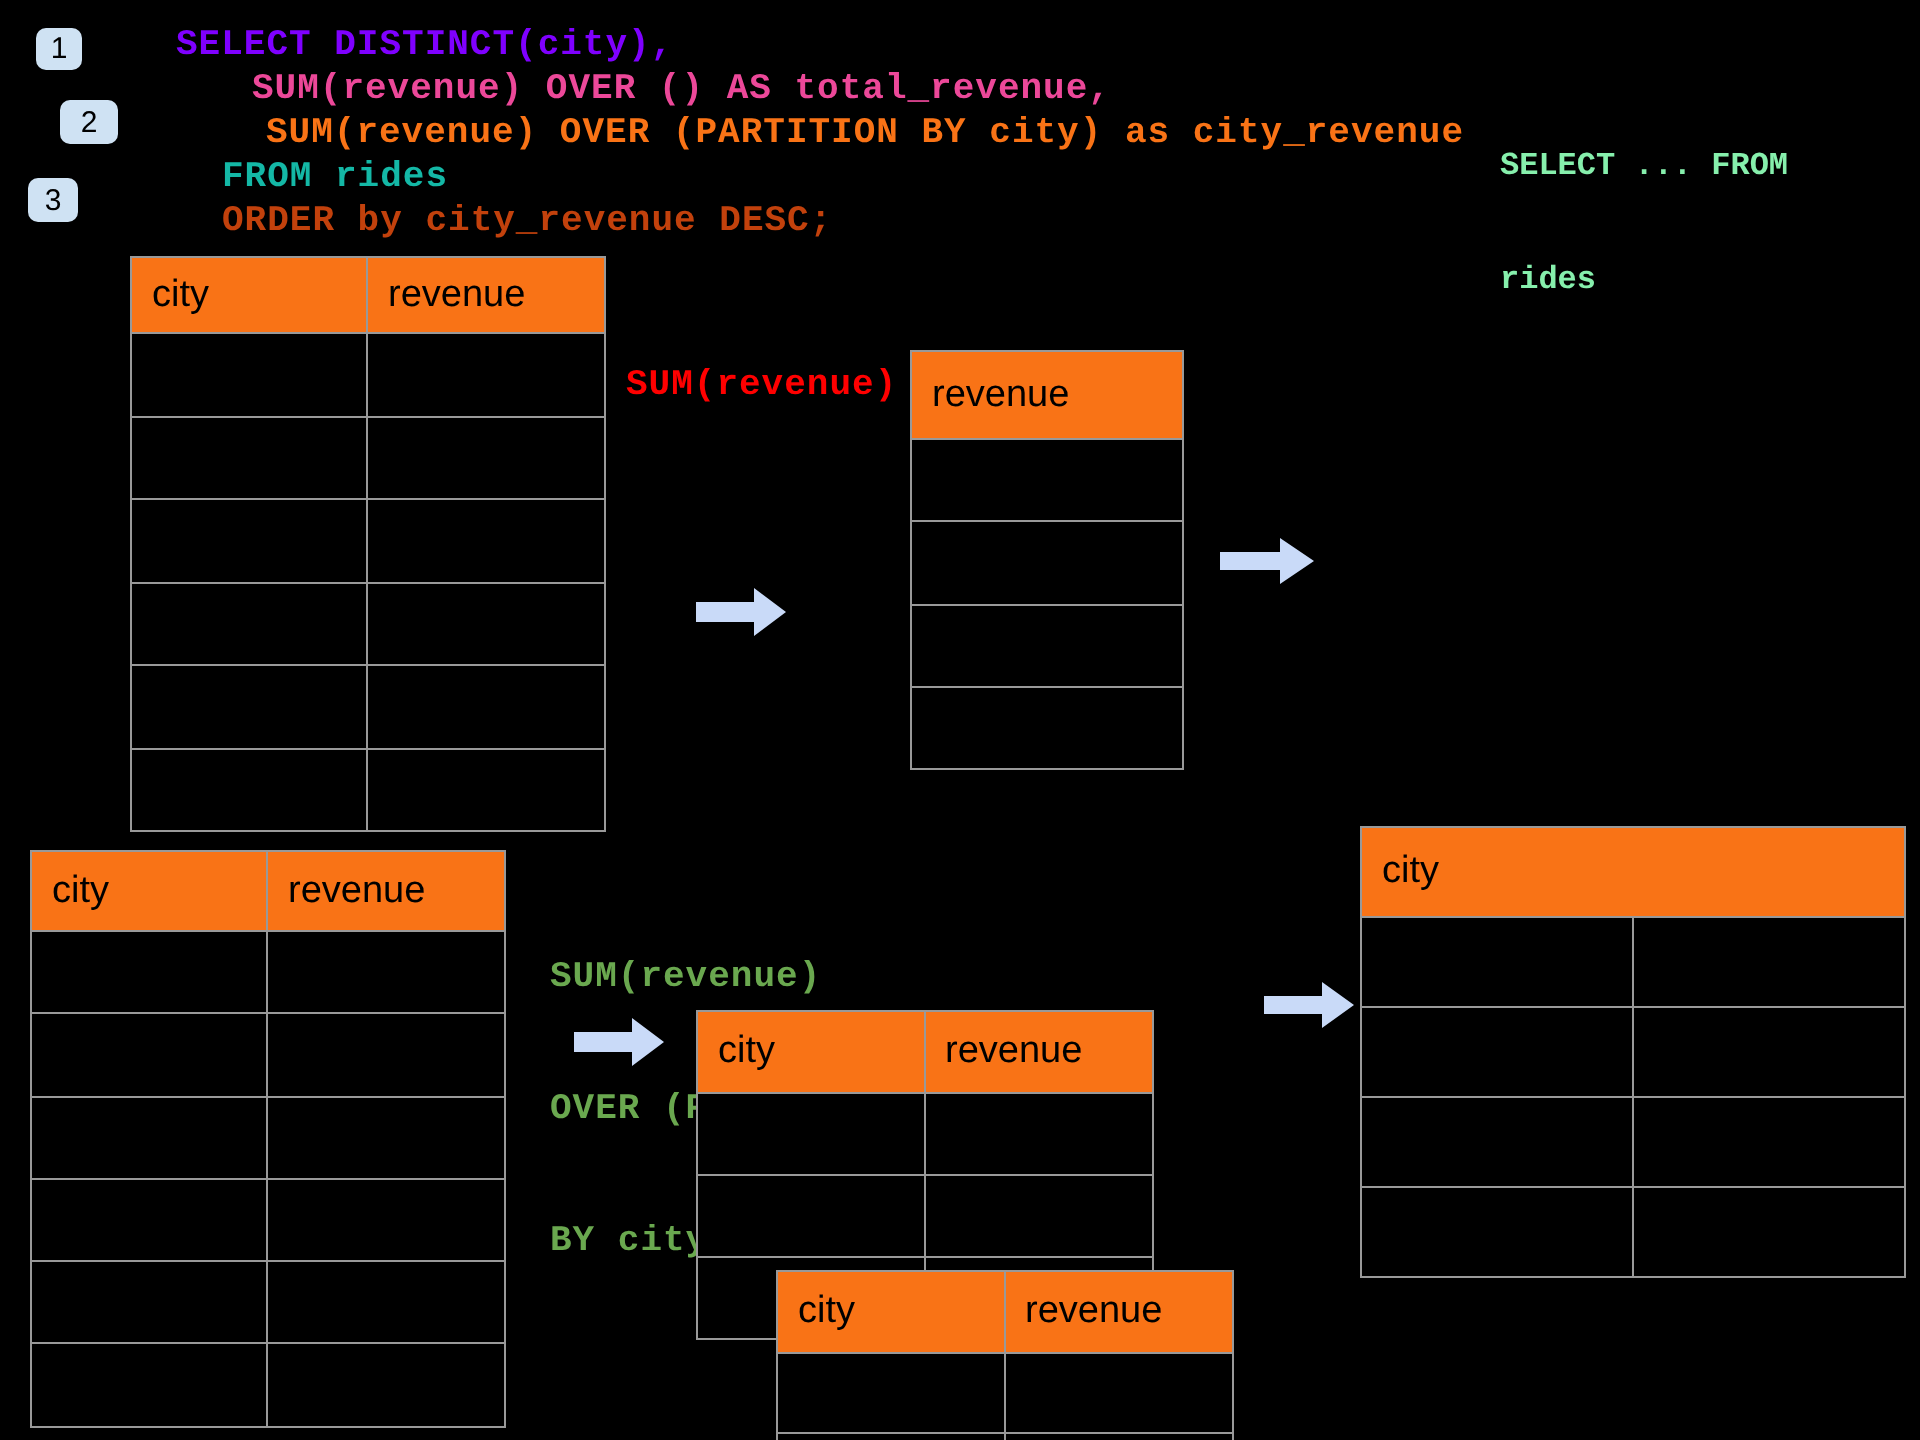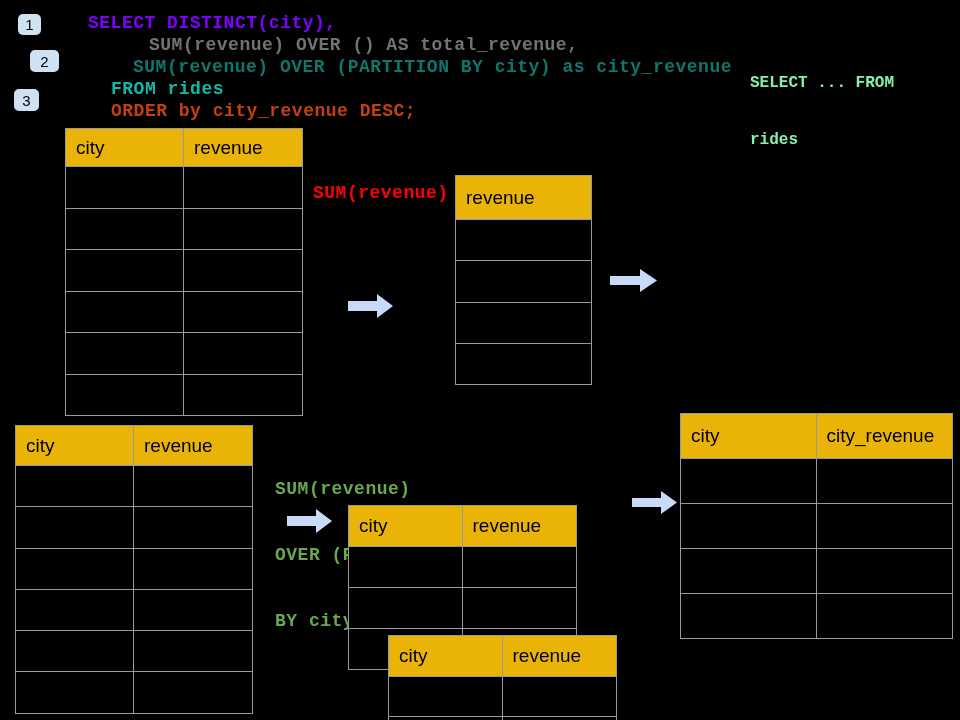--- a/index.html
+++ b/index.html
@@ -47,21 +47,21 @@
   }
   .tr{
     display:grid;
     grid-template-columns:repeat(var(--cols,2),1fr);
     height:var(--rh,41px);
     box-sizing:border-box;
   }
   .tr + .tr{border-top:1px solid #999999;}
   .tr.th{
     height:var(--hh,40px);
-    background:#eab308;
+    background:#f97316;
   }
   .td{
     box-sizing:border-box;
     display:flex;align-items:center;
     padding-left:10px;
     overflow:hidden;
   }
   .td:not(:last-child){border-right:1px solid #999999;}
   .tr.th .td{
     color:#000;
@@ -78,22 +78,22 @@
   .arrow{position:absolute;line-height:0;}
 </style>
 </head>
 <body>
 
 <div class="badge" style="left: 18px; top: 14px; width: 23px; height: 21px; background: rgb(207, 226, 243);">1</div>
 <div class="badge" style="left: 30px; top: 50px; width: 29px; height: 22px; background: rgb(207, 226, 243);">2</div>
 <div class="badge" style="left: 14px; top: 89px; width: 25px; height: 22px; background: rgb(207, 226, 243);">3</div>
 
 <div class="code" style="left: 88px; top: 12px; color: rgb(127, 0, 255);">SELECT DISTINCT(city),</div>
-<div class="code" style="left: 149px; top: 34px; color: #737373;">SUM(revenue) OVER () AS total_revenue,</div>
-<div class="code" style="left: 133px; top: 56px; color: #0f766e;">SUM(revenue) OVER (PARTITION BY city) as city_revenue</div>
+<div class="code" style="left: 126px; top: 34px; color: #ec4899;">SUM(revenue) OVER () AS total_revenue,</div>
+<div class="code" style="left: 133px; top: 56px; color: #f97316;">SUM(revenue) OVER (PARTITION BY city) as city_revenue</div>
 <div class="code" style="left: 111px; top: 78px; color: #14b8a6;">FROM rides</div>
 <div class="code" style="left: 111px; top: 100px; color: #c2410c;">ORDER by city_revenue DESC;</div>
 
 <div class="code-small" style="left: 750px; top: 36px; color: #86efac;">
   <div>SELECT ... FROM</div>
   <div>rides</div>
 </div>
 
 <div class="code" style="left: 313px; top: 138px; color: rgb(255, 0, 0);">
   <div>SUM(revenue)</div>
@@ -196,21 +196,20 @@
       <div class="td"></div>
     </div>
     <div class="tr">
       <div class="td"></div>
       <div class="td"></div>
     </div>
   </div>
 <div id="t-result" class="tbl" style="--cols: 2;">
     <div class="tr th">
       <div class="td">city</div>
-      <div class="td">city_revenue</div>
     </div>
     <div class="tr">
       <div class="td"></div>
       <div class="td"></div>
     </div>
     <div class="tr">
       <div class="td"></div>
       <div class="td"></div>
     </div>
     <div class="tr">

